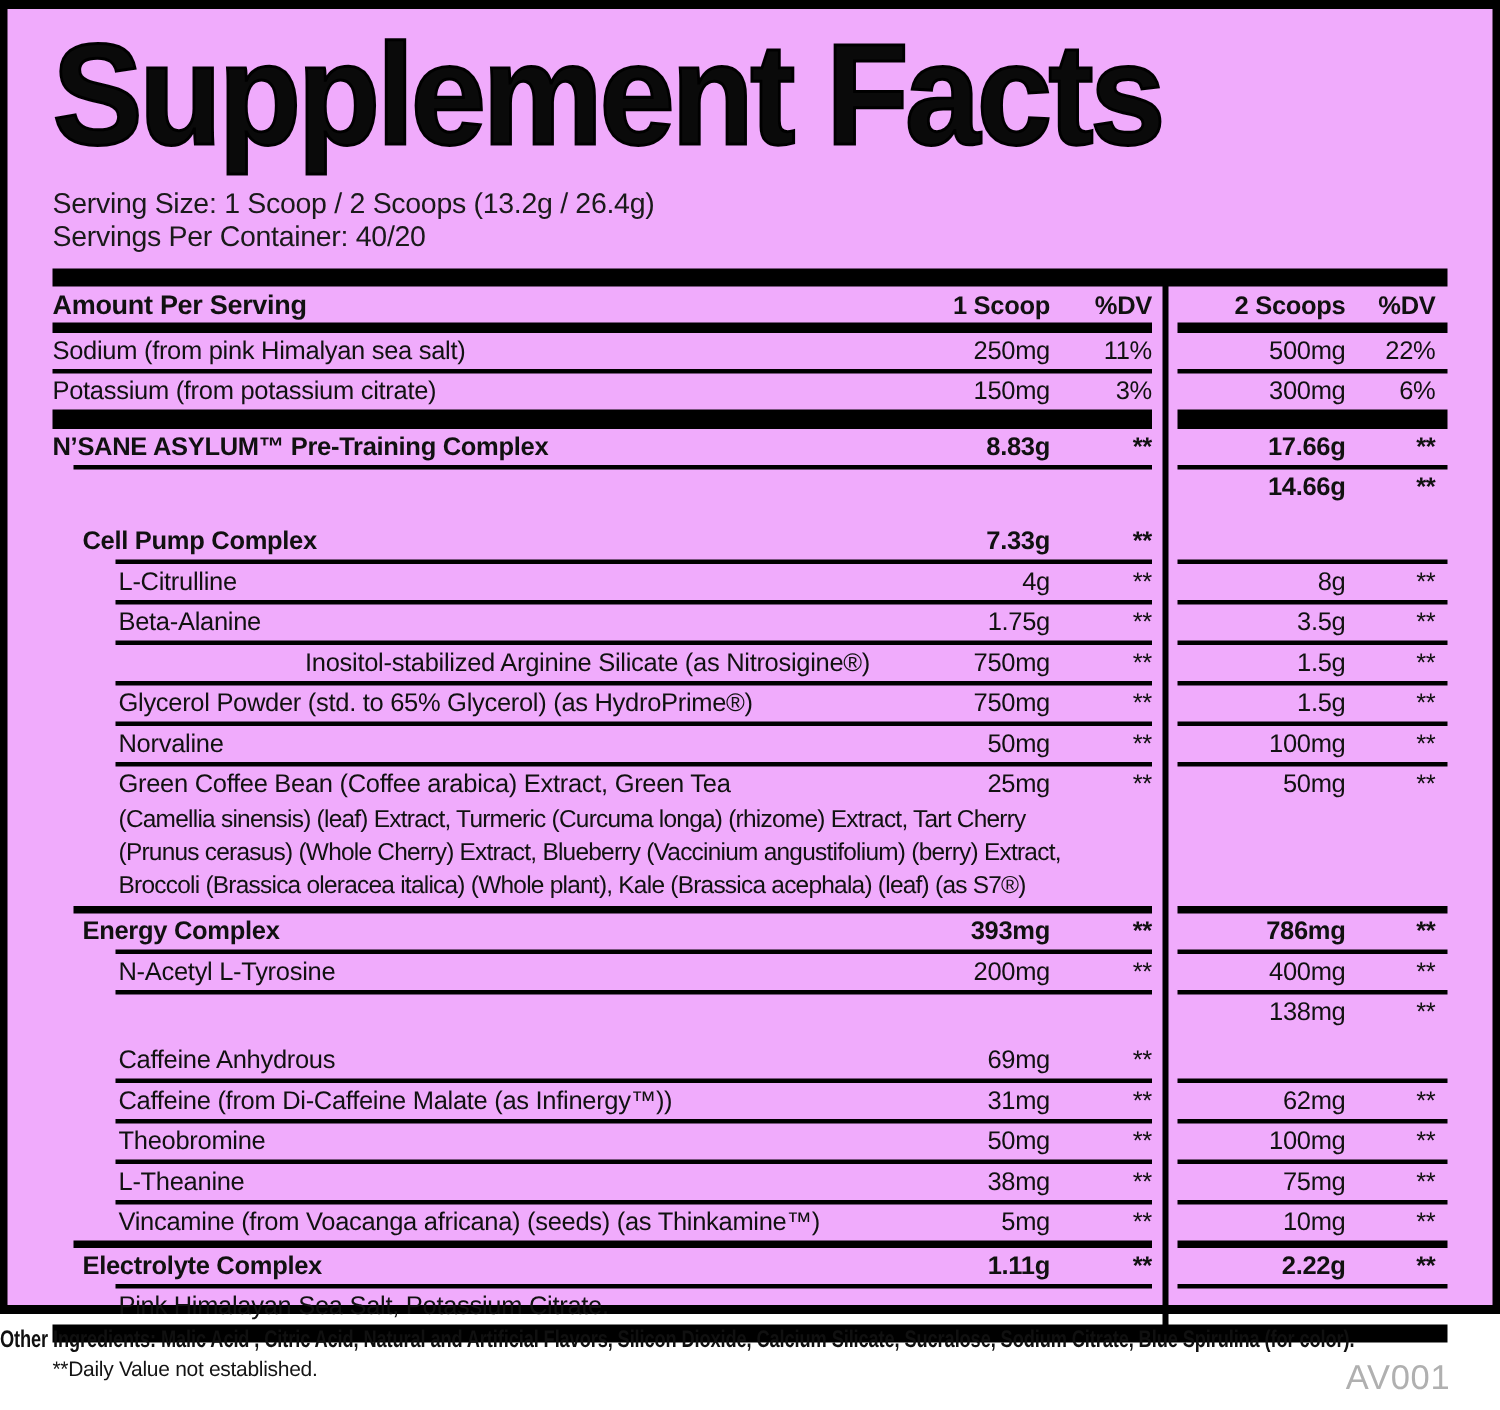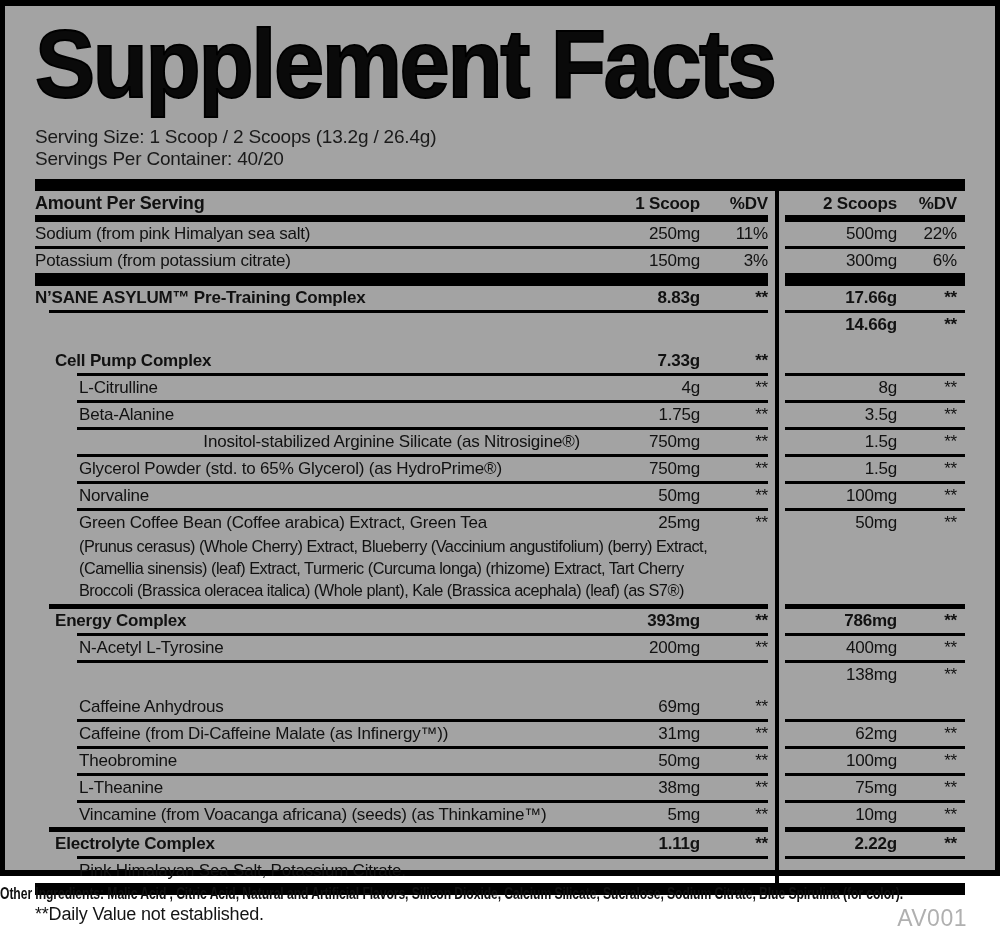--- a/index.html
+++ b/index.html
@@ -11,21 +11,21 @@
     overflow:hidden;
   }
   
   .label-box{
     box-sizing:border-box;
     width:1000px;height:876px;
     border:5px solid #000;
     border-top-width:6px;
     border-bottom-width:6px;
     padding:0 30px;
-    background:#a3a3a3;
+    background:#f0abfc;
   }
   .title{
     margin:10px 0 0 0;
     font-size:96px;
     font-weight:900;
     letter-spacing:-2.5px;
     line-height:1.0;
     transform:scaleX(0.94);
     transform-origin:left center;
     -webkit-text-stroke:2px #000;
@@ -51,21 +51,21 @@
   .row.header{font-weight:bold;}
   .row.header .pl-main,.row.header .p-right{line-height:21px;padding-top:2px;padding-bottom:1px;}
   .row.header .cell-name{font-size:18px;}
   .pl-sub{overflow:hidden;line-height:22px;font-size:16.3px;letter-spacing:-0.5px;padding-bottom:3px;}
   .pl-sub div{white-space:nowrap;}
   .divider{display:flex;}
   .d-left{flex:1;padding-right:4px;}
   .d-gap{width:13px;}
   .d-right{width:180px;}
   .divider i{display:block;background:#000;}
-  .footnote{margin-top:9px;font-size:18px;letter-spacing:-0.2px;color:#141414;}
+  .footnote{margin-top:9px;font-size:14px;letter-spacing:-0.2px;color:#141414;}
   
   .below{padding-top:9px;}
   .other-ing{
     font-size:16px;font-weight:bold;white-space:nowrap;
     transform:scaleX(0.76);transform-origin:left center;
     letter-spacing:-0.1px;color:#101010;
   }
   .code-line{text-align:right;padding-right:33px;margin-top:2px;}
   .code{font-size:23px;color:#b0b0b0;letter-spacing:0.5px;}
 </style>
@@ -316,22 +316,22 @@
           </div>
         </div>
         <div class="row">
           <div class="p-left">
             <div class="pl-main">
               <div class="cell-name" style="padding-left: 44px;">Green Coffee Bean (Coffee arabica) Extract, Green Tea</div>
               <div class="cell-v1">25mg</div>
               <div class="cell-dv1">**</div>
             </div>
             <div class="pl-sub" style="padding-left: 44px;">
+              <div>(Camellia sinensis) (leaf) Extract, Turmeric (Curcuma longa) (rhizome) Extract, Tart Cherry</div>
               <div>(Prunus cerasus) (Whole Cherry) Extract, Blueberry (Vaccinium angustifolium) (berry) Extract,</div>
-              <div>(Camellia sinensis) (leaf) Extract, Turmeric (Curcuma longa) (rhizome) Extract, Tart Cherry</div>
               <div>Broccoli (Brassica oleracea italica) (Whole plant), Kale (Brassica acephala) (leaf) (as S7®)</div>
             </div>
           </div>
           <div class="p-gap"></div>
           <div class="p-right">
             <div class="cell-v2">50mg</div>
             <div class="cell-dv2">**</div>
           </div>
         </div>
         <div class="divider">

